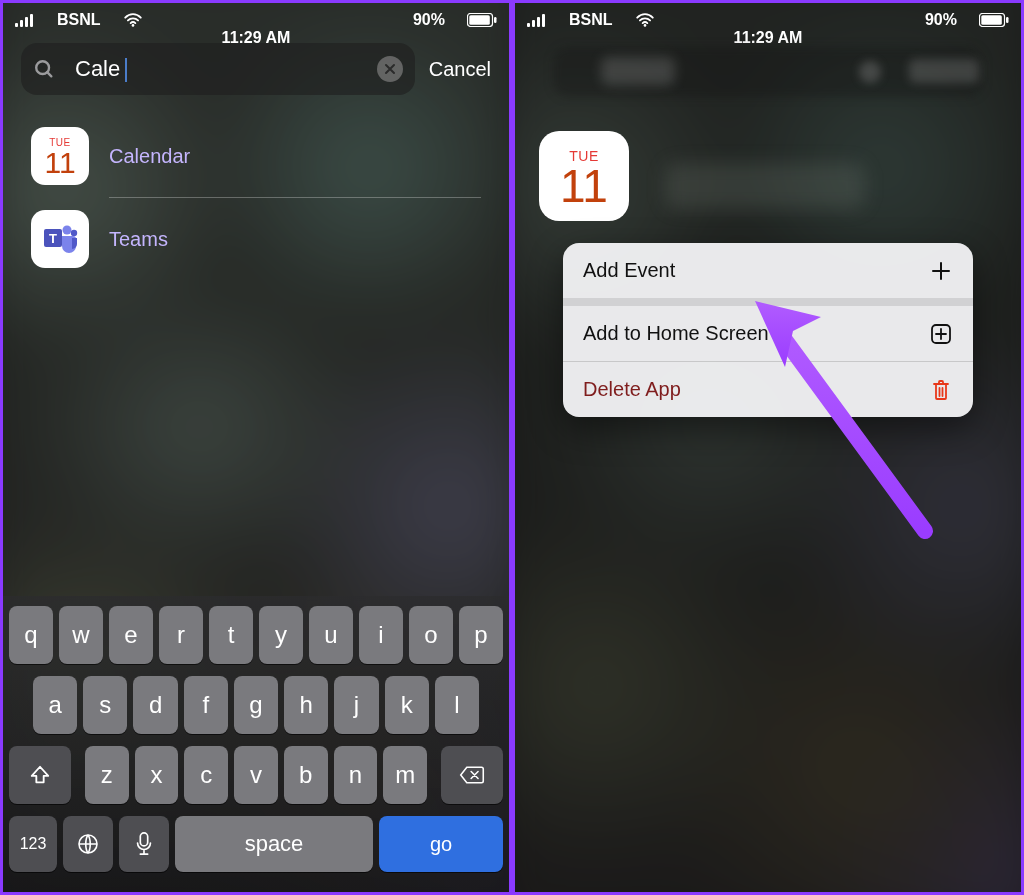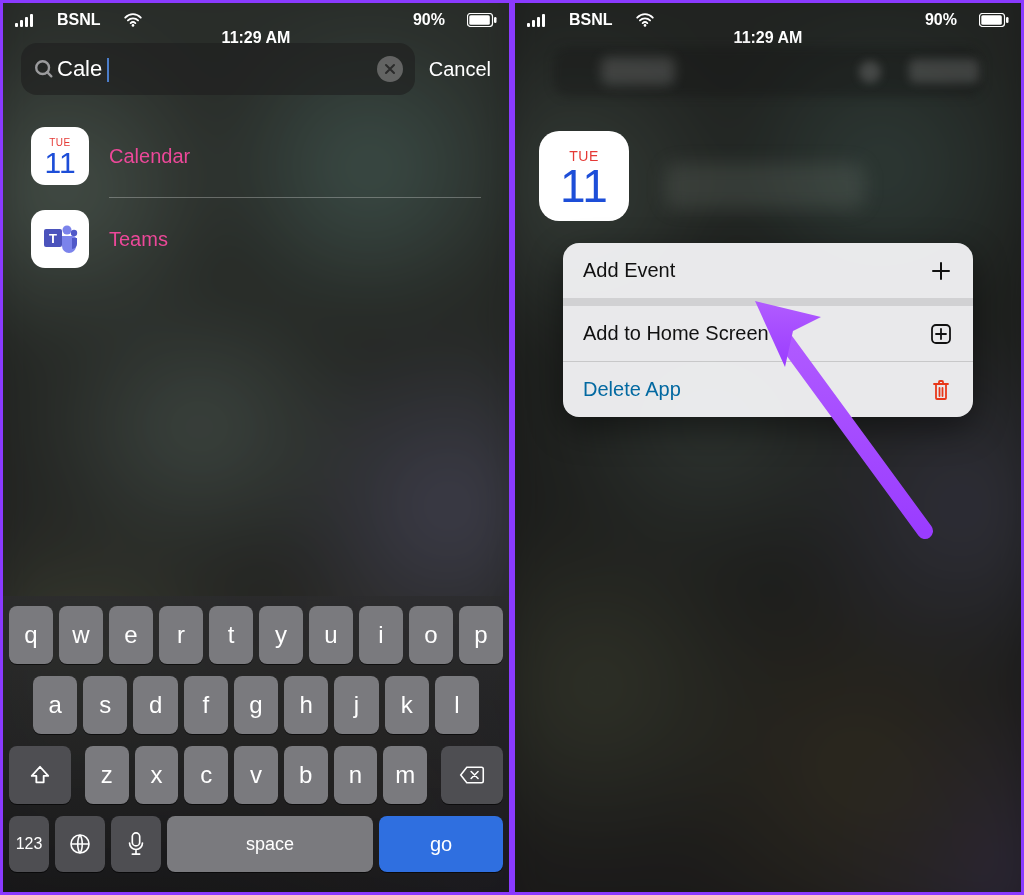--- a/index.html
+++ b/index.html
@@ -21,63 +21,63 @@
     transform: scale(1.12);
   }
   .overlay-dark { position:absolute; inset:0; background: rgba(10,10,10,.42); }
   .overlay-dark2 { position:absolute; inset:0; background: rgba(10,10,10,.58); }
   .status { position: relative; height: 30px; color: #fff; display: flex; align-items: center; justify-content: space-between; padding: 4px 12px 0 12px; font-size: 16px; font-weight: 600; }
   .status .left, .status .right { display: flex; align-items: center; gap: 22px; }
   .status svg { display:block; }
   .time { position:absolute; left:0; right:0; text-align:center;margin-top:36px; }
   
   .search-header { position: relative; display:flex; align-items:center; gap:14px; padding: 10px 18px 12px 18px; }
-  .search-pill { flex:1; height:52px; background: rgba(30,30,30,.62); border-radius: 16px; display:flex; align-items:center; padding: 0 12px; gap:2px; }
+  .search-pill { flex:1; height:52px; background: rgba(30,30,30,.62); border-radius: 16px; display:flex; align-items:center; padding: 0 12px; gap:20px; }
   .search-pill svg { flex:none; }
   .search-text { position:relative; flex:1; color:#fff; font-size:22px; }
   .cursor { position:absolute; top:2px; height:24px; width:2px; background:#4b7dc9; }
   .clear-btn { width:26px; height:26px; border-radius:50%; background: rgba(120,120,120,.75); display:flex; align-items:center; justify-content:center; }
   .clear-btn svg { width:12px;height:12px;}
   .cancel { color:#fff; font-size:20px; }
   .results { position:relative; padding: 8px 0 0 0;}
   .result-row { display:flex; align-items:center; gap:20px; padding: 12px 28px; }
   .app-icon { width:58px; height:58px; border-radius:14px; background:#fff; display:flex; flex-direction:column; align-items:center; justify-content:center; overflow:hidden;}
   .cal-day { color:#e53935; font-size:10px; font-weight:400; letter-spacing:.5px; line-height:1; margin-top:4px;}
-  .cal-date { color:#1d4ed8; font-size:30px; font-weight:400; line-height:1; }
+  .cal-date { color:#c2410c; font-size:30px; font-weight:400; line-height:1; }
   .teams-icon { background:#fff; display:flex; align-items:center; justify-content:center;}
-  .result-label { color:#ec4899; font-size:20px; }
+  .result-label { color:#c4b5fd; font-size:20px; }
   .divider { height:1px; background: rgba(255,255,255,.28); margin-left:106px; margin-right:28px; }
   
   .keyboard { position:absolute; left:0; right:0; bottom:0; padding: 10px 6px 8px 6px; background: linear-gradient(180deg, rgba(44,44,46,.78), rgba(22,22,24,.82)); backdrop-filter: blur(2px);}
   .krow { display:flex; gap:6px; margin-bottom:12px; justify-content:center;}
   .key { height:58px; border-radius:8px; display:flex; align-items:center; justify-content:center; color:#fff; font-size:24px;
          box-shadow: 0 1px 0 rgba(0,0,0,.6);}
   .key-letter { flex:1; background: #7a7a7e; min-width:0;}
   .row2 { padding: 0 24px;}
   .key-func { background: #4e4e52; }
   .shift, .bksp { width:62px; }
   .row3 { }
   .row4 .key { height:56px;}
-  .k123 { width:40px; font-size:16px;}
+  .k123 { width:48px; font-size:16px;}
   .kglobe, .kmic { width:50px;}
-  .kspace { flex:1; background:#7a7a7e; font-size:18px;}
+  .kspace { flex:1; background:#7a7a7e; font-size:22px;}
   .kgo { width:124px; background:#2f6fe0; font-size:20px;}
   
   .blur-top { position:relative; height:78px;}
   .blur-searchbar { position:absolute; top:14px; left:38px; right:38px; height:50px; border-radius:16px; background: rgba(20,20,20,.35); filter: blur(5px);}
   .blur-pill-text { position:absolute; top:24px; left:86px; width:74px; height:28px; border-radius:8px; background: rgba(200,200,200,.20); filter: blur(6px);}
   .blur-clear { position:absolute; top:28px; right:140px; width:22px; height:22px; border-radius:50%; background: rgba(140,140,140,.35); filter: blur(4px);}
   .blur-cancel { position:absolute; top:26px; right:42px; width:70px; height:24px; border-radius:6px; background: rgba(200,200,200,.20); filter: blur(5px);}
   .ctx-area { position:relative; padding: 20px 24px;}
   .big-icon { width:90px; height:90px; border-radius:20px; background:#fff; display:flex; flex-direction:column; align-items:center; justify-content:center;}
   .big-icon .cal-day { font-size:14px; margin-top:6px;}
   .big-icon .cal-date { font-size:46px; font-weight:300;}
   .ctx-menu { position:absolute; top:132px; left:48px; right:48px; background: rgba(238,238,240,.98); border-radius:16px; overflow:hidden; box-shadow: 0 12px 34px rgba(0,0,0,.45);}
   .ctx-item { display:flex; align-items:center; justify-content:space-between; padding: 16px 20px; font-size:20px; color:#111;}
-  .ctx-item.destructive { color:#0369a1;}
+  .ctx-item.destructive { color:#7f1d1d;}
   .ctx-sep-thick { height:8px; background: rgba(0,0,0,.10);}
   .ctx-sep-thin { height:1px; background: rgba(0,0,0,.14);}
   .ctx-icon { width:24px; display:flex; align-items:center; justify-content:center;}
   
   .arrow { position:absolute; pointer-events:none;}
   .blur-row { position:absolute; top:160px; left:150px; width:200px; height:46px; border-radius:12px; background: rgba(140,150,140,.18); filter: blur(9px);}
 </style>
 </head>
 <body>
 

